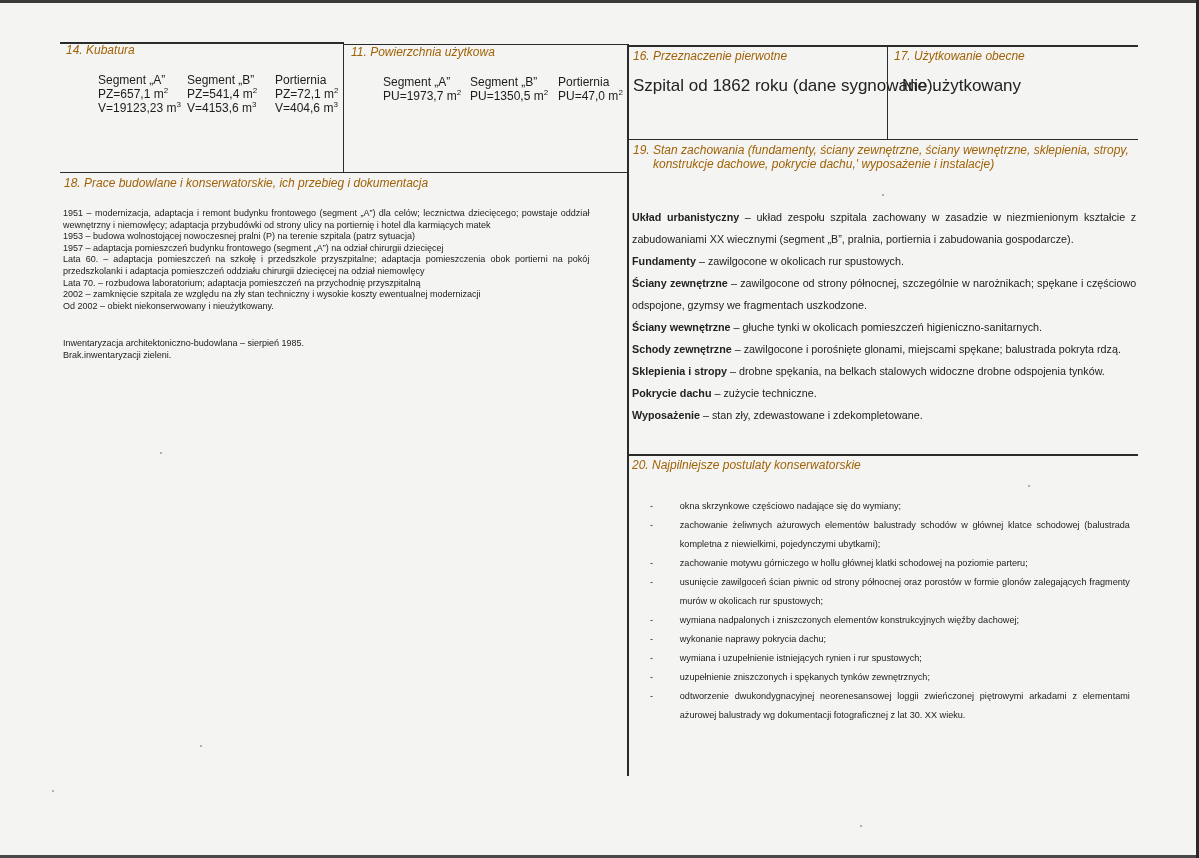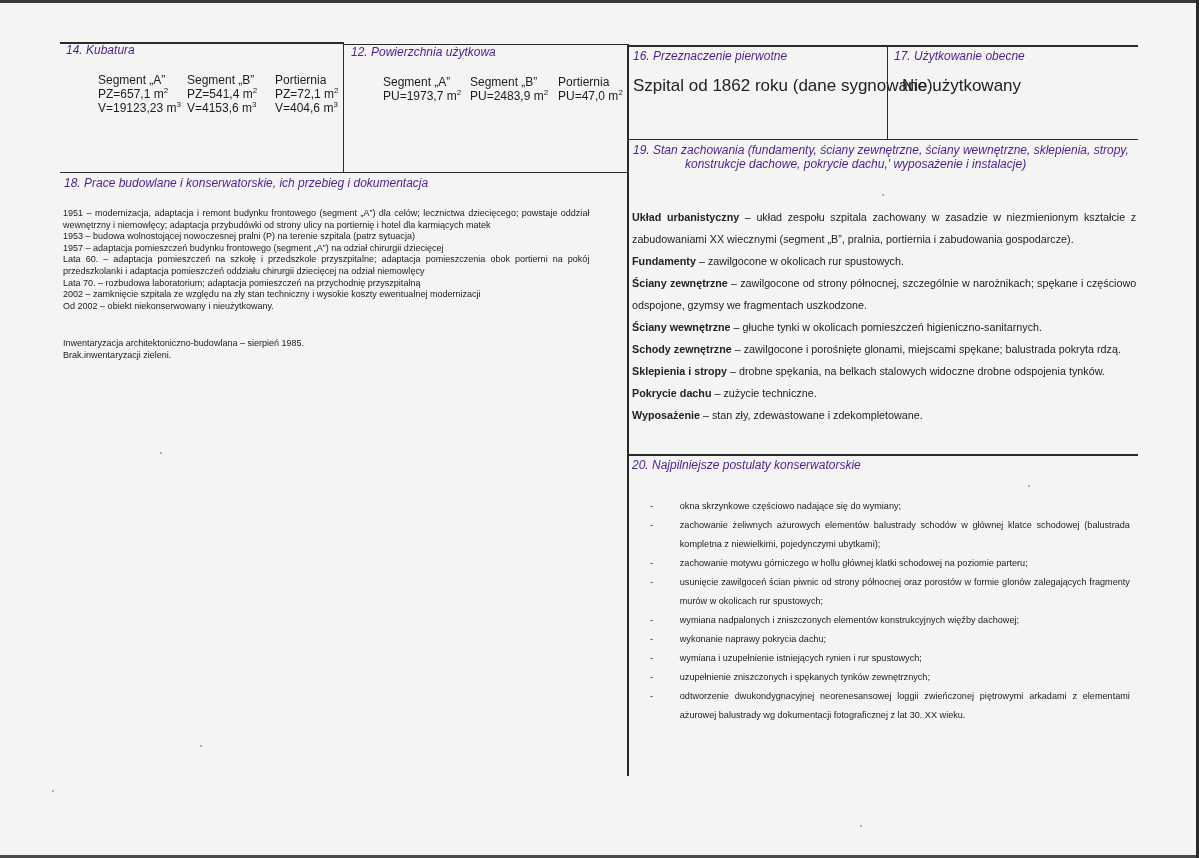--- a/index.html
+++ b/index.html
@@ -7,21 +7,21 @@
     width:1199px; height:858px; position:relative; overflow:hidden;
     background:#f4f4f2;
     font-family:"Liberation Sans", sans-serif;
     color:#1d1d1d;
   }
   .scan-top { position:absolute; left:0; top:0; width:1199px; height:3px; background:#3a3a3a; }
   .scan-bottom { position:absolute; left:0; bottom:0; width:1199px; height:3px; background:#4a4a4a; }
   .scan-right { position:absolute; right:0; top:0; width:3px; height:858px; background:#2a2a2a; }
   .hline { position:absolute; height:1px; background:#2b2b2b; }
   .vline { position:absolute; width:1px; background:#2b2b2b; }
-  .sec-title { position:absolute; font-style:italic; font-size:12px; color:#4c1d95; white-space:nowrap; }
+  .sec-title { position:absolute; font-style:italic; font-size:12px; color:#a16207; white-space:nowrap; }
   .cell-text { position:absolute; font-size:17px; line-height:14px; color:#222; }
   .seg { position:absolute; font-size:12px; line-height:14px; }
   .seg div { white-space:nowrap;margin-left:32px; }
   sup { font-size:8px; line-height:0; }
   .history { position:absolute; left:63px; top:207px; width:560px; font-size:9.6px; line-height:11.6px; color:#222; text-align:justify; transform:scaleX(0.94); transform-origin:left top; }
   .history .ln { display:block; }
   .inv { position:absolute; left:63px; top:337px; font-size:9.6px; line-height:11.6px; color:#222; transform:scaleX(0.94); transform-origin:left top; }
   .cond { position:absolute; left:632px; top:206px; width:505px; font-size:11.7px; line-height:22px; color:#222; transform:scaleX(0.92); transform-origin:left top; width:548px; }
   .cond b { font-weight:bold; }
   .cond .row { display:block; text-align:justify; }
@@ -58,28 +58,28 @@
   <div>Segment „B”</div>
   <div><span>PZ=541,4 m</span><sup>2</sup></div>
   <div><span>V=4153,6 m</span><sup>3</sup></div>
 </div>
 <div class="seg" style="left:243px; top:73px;">
   <div>Portiernia</div>
   <div><span>PZ=72,1 m</span><sup>2</sup></div>
   <div><span>V=404,6 m</span><sup>3</sup></div>
 </div>
 
-<div class="sec-title" style="left:351px; top:45px;">12.  Powierzchnia użytkowa</div>
+<div class="sec-title" style="left:351px; top:45px;">11.  Powierzchnia użytkowa</div>
 <div class="seg" style="left:351px; top:75px;">
   <div>Segment „A”</div>
   <div><span>PU=1973,7 m</span><sup>2</sup></div>
 </div>
 <div class="seg" style="left:438px; top:75px;">
   <div>Segment „B”</div>
-  <div><span>PU=2483,9 m</span><sup>2</sup></div>
+  <div><span>PU=1350,5 m</span><sup>2</sup></div>
 </div>
 <div class="seg" style="left:526px; top:75px;">
   <div>Portiernia</div>
   <div><span>PU=47,0 m</span><sup>2</sup></div>
 </div>
 
 <div class="sec-title" style="left:633px; top:49px;">16.  Przeznaczenie pierwotne</div>
 <div class="cell-text" style="left:633px; top:79px;">Szpital od 1862 roku (dane sygnowane).</div>
 <div class="sec-title" style="left:894px; top:49px;text-align:center;">17.  Użytkowanie obecne</div>
 <div class="cell-text" style="left:894px; top:79px;margin-left:8px;">Nie użytkowany</div>
@@ -93,21 +93,21 @@
   <span class="ln">Lata 70. – rozbudowa laboratorium; adaptacja pomieszczeń na przychodnię przyszpitalną</span>
   <span class="ln">2002 – zamknięcie szpitala ze względu na zły stan techniczny i wysokie koszty ewentualnej modernizacji</span>
   <span class="ln">Od 2002 – obiekt niekonserwowany i nieużytkowany.</span>
 </div>
 <div class="inv">
   <div>Inwentaryzacja architektoniczno-budowlana – sierpień 1985.</div>
   <div>Brak.inwentaryzacji zieleni.</div>
 </div>
 
 <div class="sec-title" style="left:633px; top:143px;">19.  Stan zachowania (fundamenty, ściany zewnętrzne, ściany wewnętrzne, sklepienia, stropy,</div>
-<div class="sec-title" style="left:653px; top:157px;margin-left:32px;">konstrukcje dachowe, pokrycie dachu,' wyposażenie i instalacje)</div>
+<div class="sec-title" style="left:653px; top:157px;">konstrukcje dachowe, pokrycie dachu,' wyposażenie i instalacje)</div>
 <div class="cond">
   <span class="row"><b>Układ urbanistyczny</b><span> – układ zespołu szpitala zachowany w zasadzie w niezmienionym kształcie z zabudowaniami XX wiecznymi (segment „B”, pralnia, portiernia i zabudowania gospodarcze).</span></span>
   <span class="row"><b>Fundamenty</b><span> – zawilgocone w okolicach rur spustowych.</span></span>
   <span class="row"><b>Ściany zewnętrzne</b><span> – zawilgocone od strony północnej, szczególnie w narożnikach; spękane i częściowo odspojone, gzymsy we fragmentach uszkodzone.</span></span>
   <span class="row"><b>Ściany wewnętrzne</b><span> – głuche tynki w okolicach pomieszczeń higieniczno-sanitarnych.</span></span>
   <span class="row"><b>Schody zewnętrzne</b><span> – zawilgocone i porośnięte glonami, miejscami spękane; balustrada pokryta rdzą.</span></span>
   <span class="row"><b>Sklepienia i stropy</b><span> – drobne spękania, na belkach stalowych widoczne drobne odspojenia tynków.</span></span>
   <span class="row"><b>Pokrycie dachu</b><span> – zużycie techniczne.</span></span>
   <span class="row"><b>Wyposażenie</b><span> – stan zły, zdewastowane i zdekompletowane.</span></span>
 </div>

